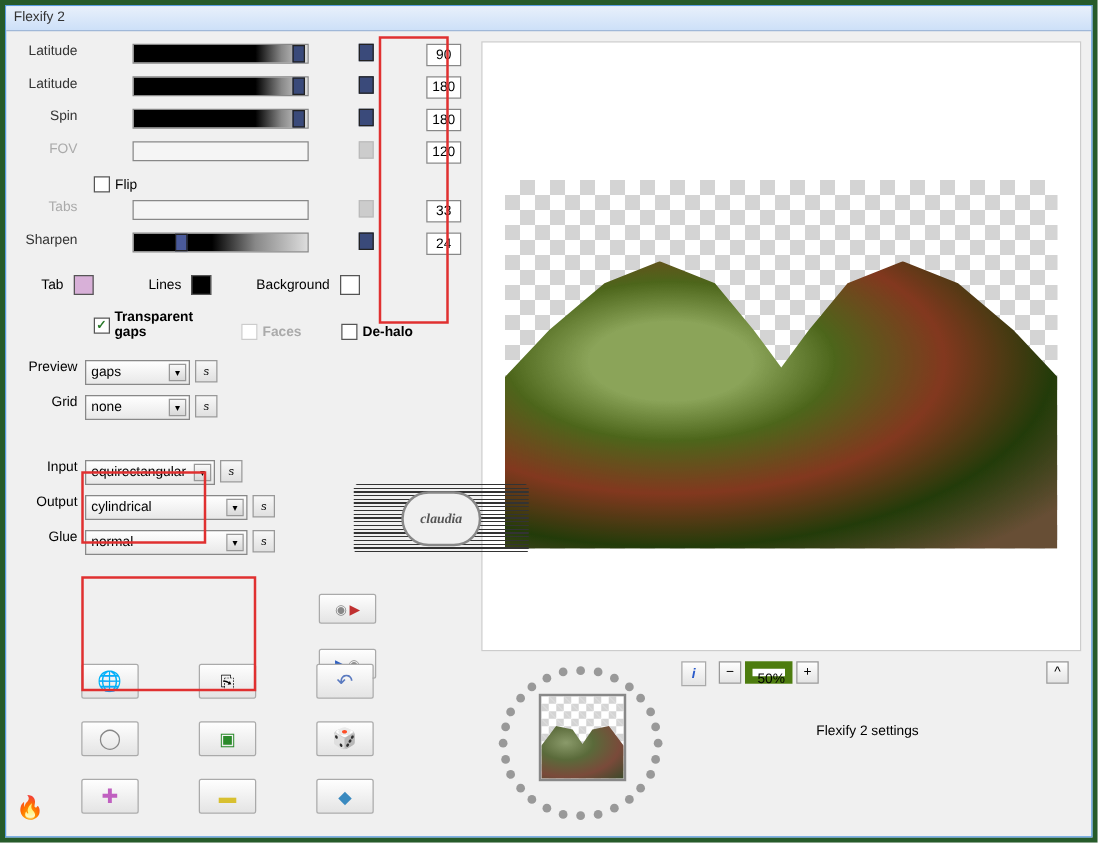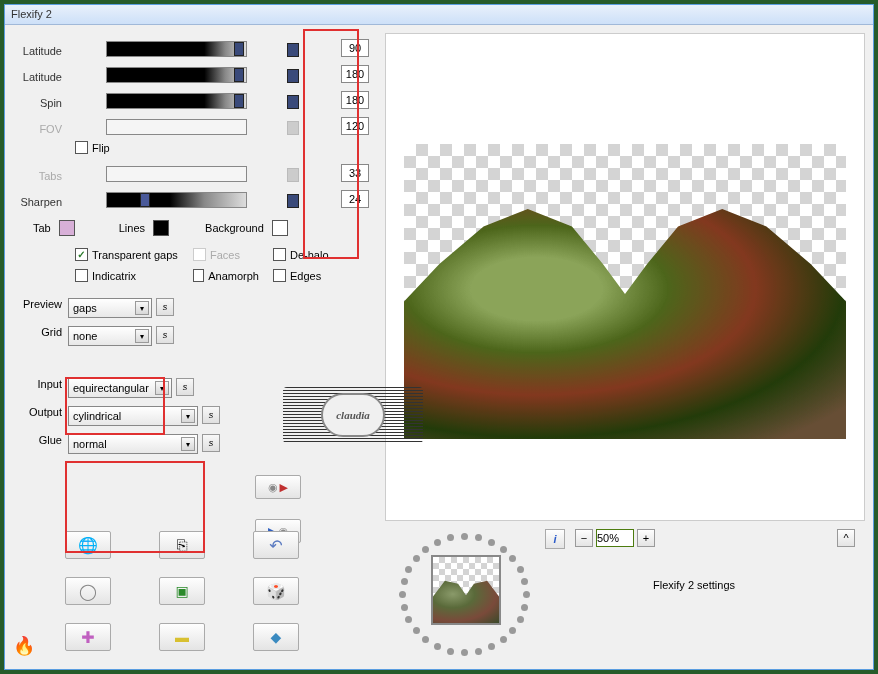--- a/index.html
+++ b/index.html
@@ -3,21 +3,21 @@
 <meta charset="utf-8">
 <style>
   * { box-sizing: border-box; margin: 0; padding: 0; font-family: Tahoma, Arial, sans-serif; font-size: 11px; }
   body { background: #265b2a; padding: 4px; }
   .window { width: 870px; height: 666px; background: #f0f0f0; border: 1px solid #5a9de0; position: relative; }
   .titlebar { background: linear-gradient(to bottom, #e8f0fb, #cde0f8); height: 20px; padding: 3px 6px; border-bottom: 1px solid #a0b8d8; color: #333; }
   .content { display: flex; height: calc(100% - 20px); }
   .left-panel { width: 372px; padding: 10px 8px; position: relative; }
   .right-panel { flex: 1; padding: 8px; display: flex; flex-direction: column; }
 
-  .slider-row { display: flex; align-items: flex-end; margin-bottom: 4px; height: 22px; gap: 38px; }
+  .slider-row { display: flex; align-items: flex-start; margin-bottom: 4px; height: 22px; gap: 38px; }
   .slider-label { width: 55px; text-align: right; padding-right: 6px; color: #333; }
   .slider-label.disabled { color: #aaa; }
   .slider-track { flex: 1; height: 16px; border: 1px solid #888; position: relative; background: #e8e8e8; }
   .slider-track.dark { background: linear-gradient(to right, #000 0%, #000 70%, #888 85%, #ddd 100%); }
   .slider-track.dark2 { background: linear-gradient(to right, #000 0%, #000 45%, #888 70%, #ddd 100%); }
   .slider-track.light { background: #f5f5f5; }
   .slider-thumb { position: absolute; width: 10px; height: 14px; background: #3a4a7a; border: 1px solid #222; top: 0; }
   .slider-value { width: 28px; height: 18px; border: 1px solid #888; background: #fff; text-align: center; margin-left: 4px; line-height: 16px; }
   .small-sq { width: 12px; height: 14px; background: #3a4a7a; border: 1px solid #222; margin-left: 2px; }
 
@@ -29,21 +29,21 @@
   .checkbox-row { display: flex; align-items: center; margin: 6px 0 6px 62px; gap: 4px; }
   .cb { width: 13px; height: 13px; border: 1px solid #555; background: #fff; display: inline-flex; align-items: center; justify-content: center; font-size: 10px; color: #2a7a2a; }
   .cb.checked::after { content: "✓"; font-weight: bold; }
   .cb-label { margin-right: 14px; }
   .cb-label.disabled { color: #aaa; }
 
   .color-row { display: flex; align-items: center; margin: 12px 0 12px 20px; gap: 8px; }
   .swatch { width: 16px; height: 16px; border: 1px solid #555; }
 
   .checkbox-grid { margin: 10px 0 10px 62px; }
-  .cg-row { display: flex; align-items: flex-start; margin-bottom: 8px; }
+  .cg-row { display: flex; align-items: flex-end; margin-bottom: 8px; font-weight: bold; }
   .cg-item { display: flex; align-items: center; gap: 4px; }
 
   .select-row { display: flex; align-items: flex-start; margin-bottom: 6px; height: 22px; }
   .select-label { width: 55px; text-align: right; padding-right: 6px; }
   .select { height: 20px; border: 1px solid #888; background: linear-gradient(#fff,#e8e8e8); display: flex; align-items: center; padding: 0 4px; position: relative; }
   .select-arrow { position: absolute; right: 2px; top: 2px; width: 14px; height: 14px; background: linear-gradient(#f8f8f8,#d8d8d8); border: 1px solid #999; display: flex; align-items: center; justify-content: center; font-size: 8px; }
   .s-btn { width: 18px; height: 18px; border: 1px solid #999; background: linear-gradient(#f8f8f8,#e0e0e0); margin-left: 4px; display: flex; align-items: center; justify-content: center; font-size: 9px; font-style: italic; }
 
   .icon-grid { position: absolute; left: 60px; bottom: 12px; display: grid; grid-template-columns: 46px 46px 46px; grid-template-rows: 34px 34px 34px; gap: 12px 48px; }
   .icon-btn { width: 46px; height: 28px; border: 1px solid #aaa; background: linear-gradient(#fefefe,#e4e4e4); border-radius: 2px; display: flex; align-items: center; justify-content: center; }
@@ -70,21 +70,21 @@
   .ring-dot { position: absolute; width: 7px; height: 7px; border-radius: 50%; background: #999; }
   .thumb-img { position: absolute; left: 42px; top: 26px; width: 70px; height: 70px; border: 2px solid #888; background: #fff;
     background-image: linear-gradient(45deg,#d4d4d4 25%,transparent 25%,transparent 75%,#d4d4d4 75%),linear-gradient(45deg,#d4d4d4 25%,#fff 25%,#fff 75%,#d4d4d4 75%);
     background-size: 12px 12px; background-position: 0 0, 6px 6px; overflow:hidden; }
   .thumb-warp { position:absolute; left:0; top:18px; right:0; bottom:0; background: radial-gradient(ellipse at 30% 40%, #8a9a6a, #5a6a3a, #7a4a3a, #3a4a2a);
     clip-path: polygon(0% 100%, 0% 45%, 18% 12%, 38% 18%, 50% 42%, 62% 18%, 82% 12%, 100% 45%, 100% 100%); }
 
   .info-btn { width: 20px; height: 20px; border: 1px solid #aaa; background: linear-gradient(#fefefe,#e4e4e4); display:flex; align-items:center; justify-content:center; color: #2a5aca; font-weight: bold; font-family: serif; font-style: italic; margin-left: 6px; }
   .zoom-group { position: absolute; right: 210px; top: 8px; display: flex; gap: 3px; }
   .tiny-btn { width: 18px; height: 18px; border: 1px solid #999; background: linear-gradient(#fefefe,#e4e4e4); display:flex; align-items:center; justify-content:center; font-size: 11px; line-height: 1; }
-  .zoom-val { width: 38px; height: 18px; border: 1px solid #4d7c0f; background: #fff; text-align: left; line-height: 16px; }
+  .zoom-val { width: 38px; height: 18px; border: 6px solid #4d7c0f; background: #fff; text-align: right; line-height: 16px; }
   .collapse-btn { position: absolute; right: 10px; top: 8px; }
   .settings-label { position: absolute; right: 130px; top: 58px; }
   .btn-row { position: absolute; right: 10px; bottom: 10px; display: flex; gap: 14px; align-items: center; }
   .dlg-btn { width: 58px; height: 22px; border: 1px solid #999; background: linear-gradient(#fefefe,#e4e4e4); border-radius: 2px; display:flex; align-items:center; justify-content:center; }
   .dlg-btn.ok { border: 2px solid #2a5aca; }
   .pointer { font-size: 20px; margin-right: -6px; }
 </style>
 </head>
 <body>
 
@@ -167,34 +167,20 @@
               <span class="cb checked"></span>
               <span class="cb-label">Transparent gaps</span>
             </div>
           <div class="cg-item" style="width:80px">
               <span class="cb" style="border-color:#ccc"></span>
               <span class="cb-label disabled">Faces</span>
             </div>
           <div class="cg-item">
               <span class="cb"></span>
               <span class="cb-label">De-halo</span>
-            </div>
-        </div>
-        <div class="cg-row">
-          <div class="cg-item" style="width:118px">
-              <span class="cb"></span>
-              <span class="cb-label">Indicatrix</span>
-            </div>
-          <div class="cg-item" style="width:80px">
-              <span class="cb"></span>
-              <span class="cb-label">Anamorph</span>
-            </div>
-          <div class="cg-item">
-              <span class="cb"></span>
-              <span class="cb-label">Edges</span>
             </div>
         </div>
       </div>
 
       <div style="height:6px"></div>
       <div class="select-row">
         <div class="select-label">Preview</div>
         <div class="select" style="width:84px">
             <span>gaps</span>
             <span class="select-arrow">▾</span>

